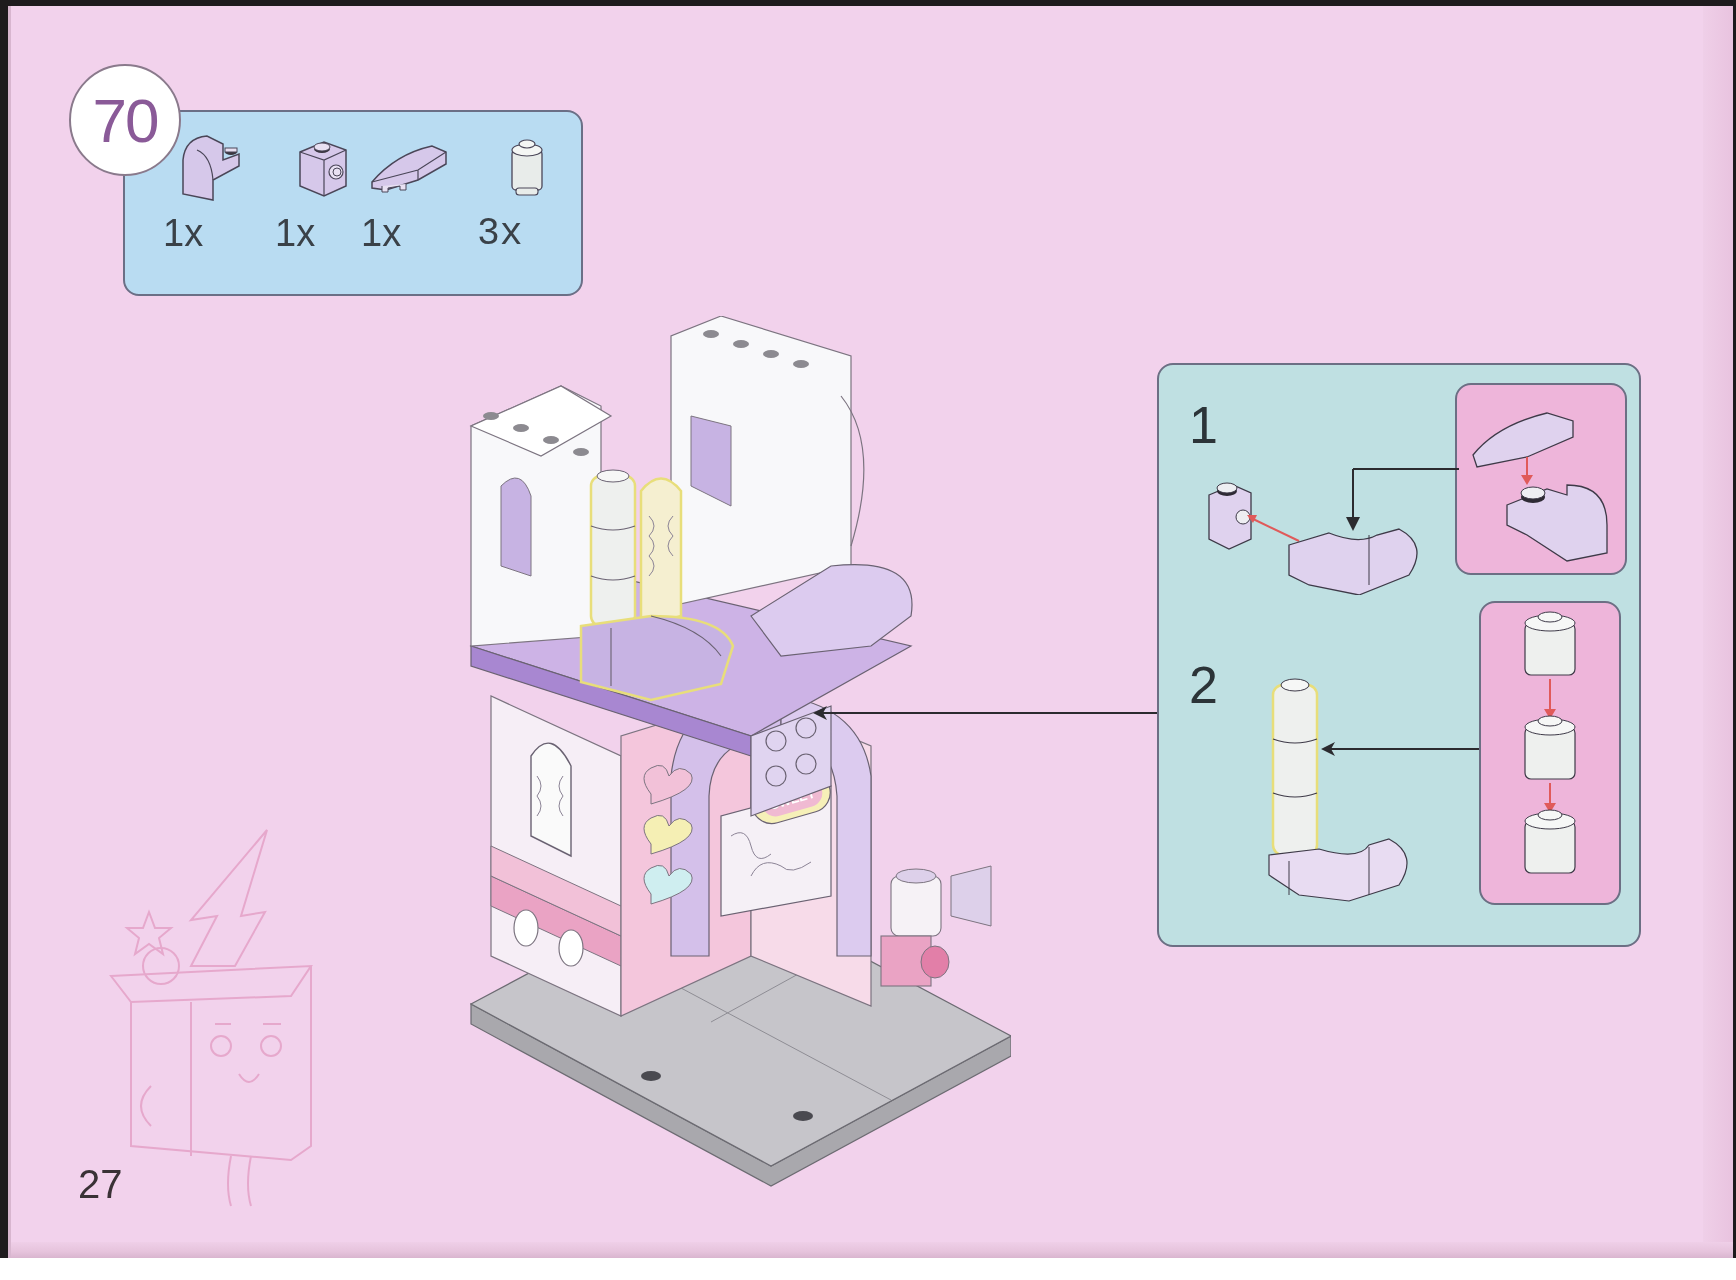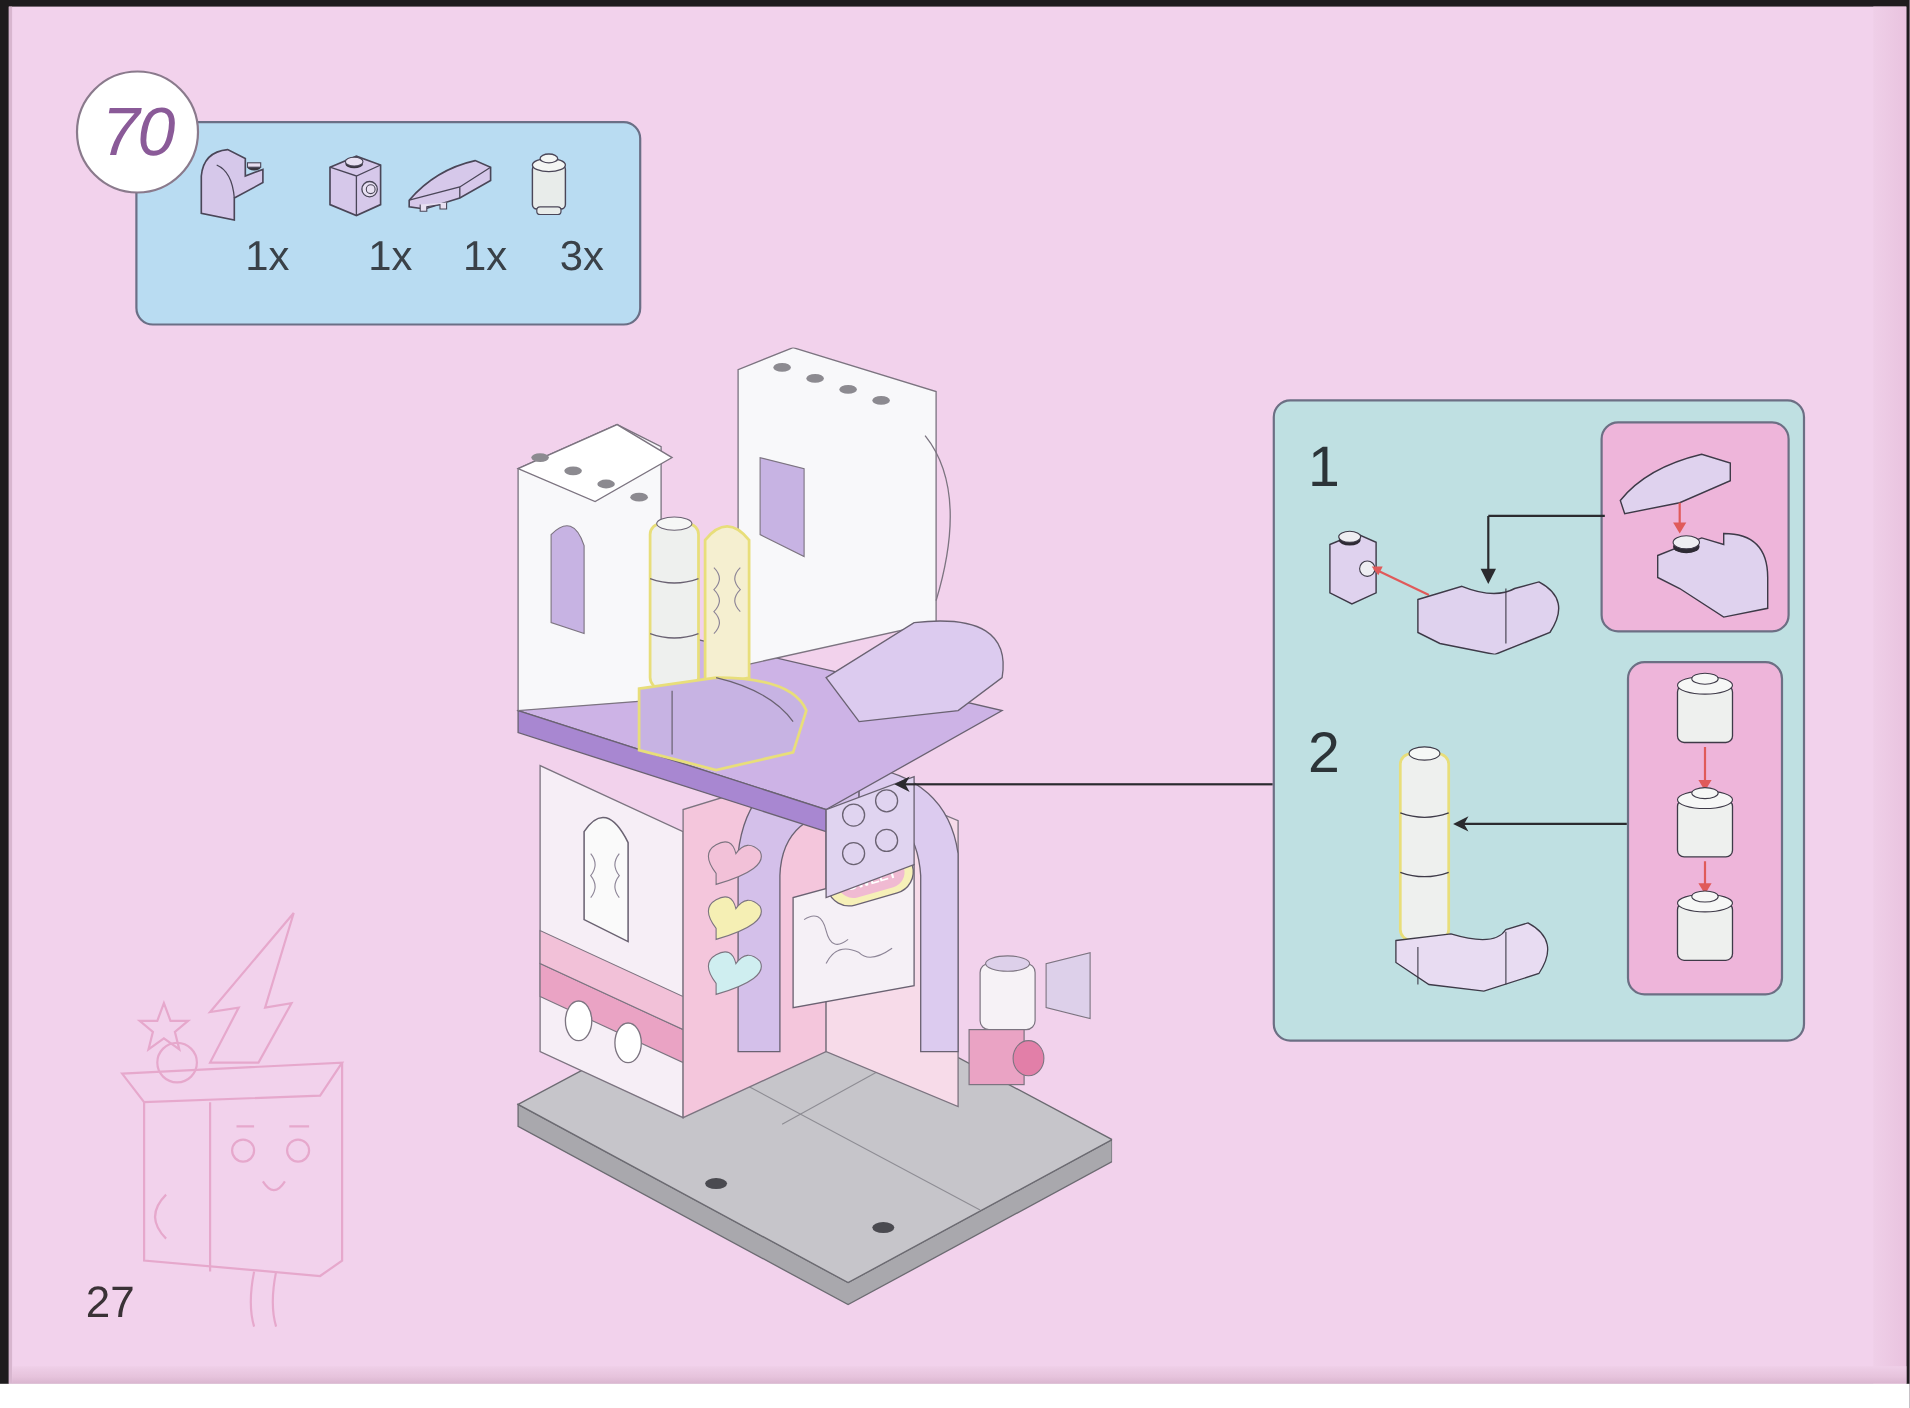--- a/index.html
+++ b/index.html
@@ -25,28 +25,28 @@
   .below-page {
     position: absolute; left: 0; top: 1258px; width: 1736px; height: 22px; background: #ffffff;
   }
 
   
   .step-badge {
     position: absolute; left: 58px; top: 58px; width: 108px; height: 108px;
     border-radius: 50%; background: #ffffff; border: 2px solid #8a7a8c;
     display: flex; align-items: center; justify-content: center; z-index: 3;
   }
-  .step-badge span { font-size: 62px; color: #8a5a98; letter-spacing: -2px; font-style: italic; }
+  .step-badge span { font-size: 62px; color: #8a5a98; letter-spacing: -2px; }
 
   
   .parts-box {
     position: absolute; left: 112px; top: 104px; width: 456px; height: 182px;
     background: #b9dcf2; border: 2px solid #6b6f86; border-radius: 16px; z-index: 2;
   }
-  .part { position: absolute; top: 18px; width: 100px; text-align: right; }
+  .part { position: absolute; top: 18px; width: 100px; text-align: left; }
   .part svg { display: block; margin: 0 auto; }
   .part .qty { font-size: 38px; color: #3a4148; margin-top: 10px; display: block; }
 
   
   .model { position: absolute; left: 440px; top: 310px; }
 
   
   .callout {
     position: absolute; left: 1146px; top: 357px; width: 480px; height: 580px;
     background: #bfe0e2; border: 2px solid #6c6f84; border-radius: 16px;
@@ -96,21 +96,21 @@
       <span class="qty">1x</span>
     </div>
     <div class="part" style="left:236px;">
       <svg width="90" height="72" viewBox="0 0 90 72">
         <path d="M6 52 Q30 24 66 16 L80 22 L80 34 L52 50 L20 60 L6 58 Z" fill="#d6c8ea" stroke="#4a4658" stroke-width="1.5"></path>
         <path d="M6 52 L52 40 L80 22 M52 40 L52 50" fill="none" stroke="#4a4658" stroke-width="1.2"></path>
         <path d="M16 56 L16 62 L22 62 L22 58 L34 56 L34 60 L40 60 L40 54" fill="#e8e0f2" stroke="#4a4658" stroke-width="1"></path>
       </svg>
       <span class="qty">1x</span>
     </div>
-    <div class="part" style="left:324px;">
+    <div class="part" style="left:352px;font-family:Liberation Mono, monospace;">
       <svg width="50" height="72" viewBox="0 0 50 72">
         <rect x="10" y="20" width="30" height="40" rx="4" fill="#e8ecea" stroke="#4a4658" stroke-width="1.3"></rect>
         <ellipse cx="25" cy="20" rx="15" ry="6" fill="#f4f6f4" stroke="#4a4658" stroke-width="1.2"></ellipse>
         <ellipse cx="25" cy="14" rx="8" ry="4" fill="#f4f6f4" stroke="#4a4658" stroke-width="1.2"></ellipse>
         <rect x="14" y="58" width="22" height="7" rx="3" fill="#e8ecea" stroke="#4a4658" stroke-width="1.1"></rect>
       </svg>
       <span class="qty">3x</span>
     </div>
   </div>
 

